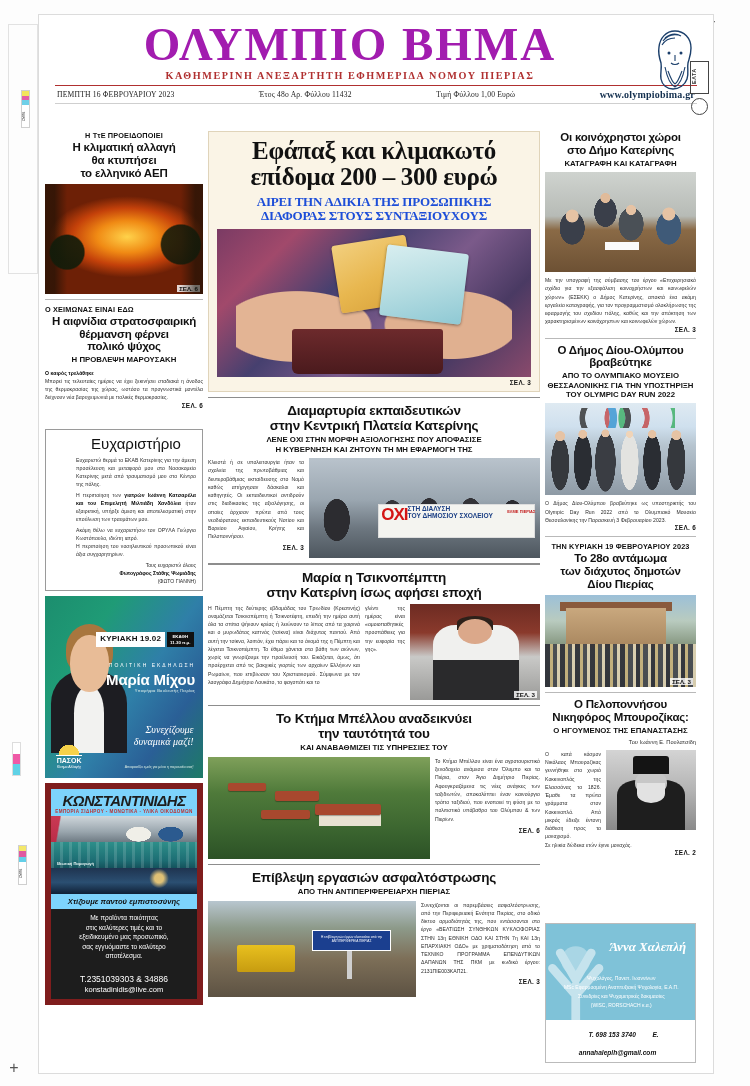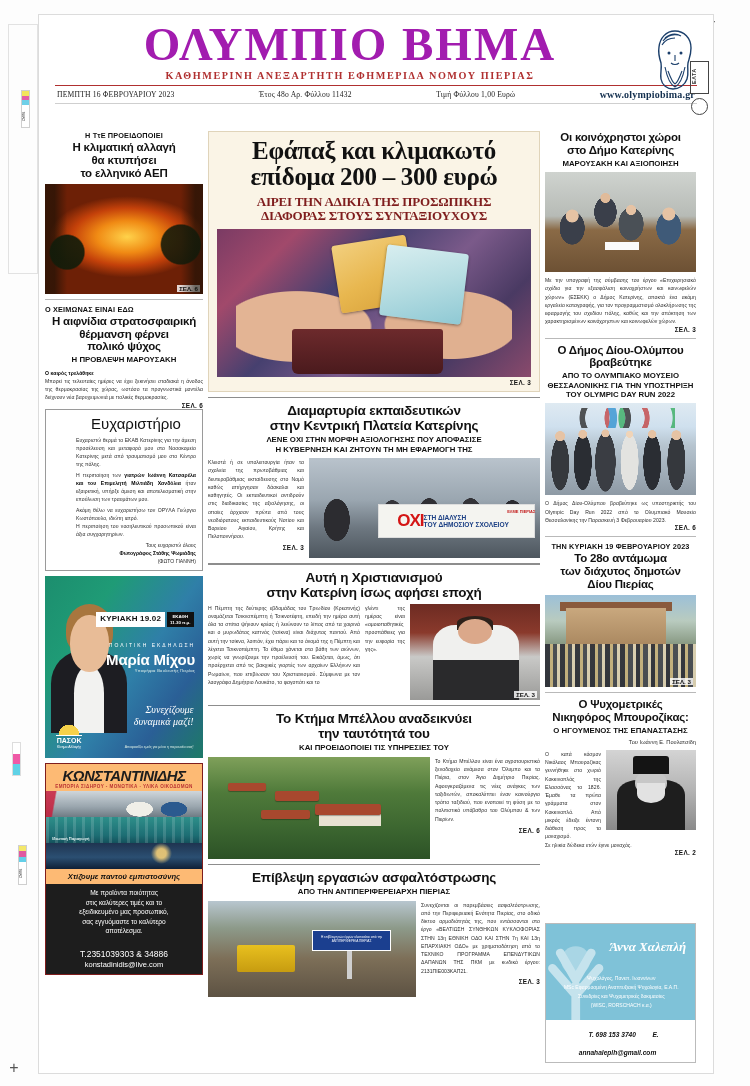--- a/index.html
+++ b/index.html
@@ -190,21 +190,21 @@
     border-radius: 3px 3px 6px 6px;
   }
 
   
   .ph-protest {
     background: linear-gradient(180deg,#b9c3cc 0%, #9aa6b0 42%, #6d7780 70%, #4d565e 100%);
   }
   .ph-protest .banner {
     position: absolute; left: 30%; top: 46%; width: 68%; height: 34%;
     background: #f4f4f0; border: 1px solid #ddd;
-    display: flex; align-items: center; gap: 0; padding: 0 18px;
+    display: flex; align-items: flex-start; gap: 0; padding: 0 2px;
   }
   .ph-protest .oxi {
     font-size: 17px; font-weight: bold; color: #d41515;
     font-family: "Liberation Sans", sans-serif; letter-spacing: -1px;
   }
   .ph-protest .btext {
     font-size: 6.6px; font-weight: bold; color: #1b3f84; line-height: 1.1;
   }
   .ph-protest .stamp {
     position: absolute; right: 2%; top: 52%;
@@ -380,21 +380,21 @@
     border: 1.5px solid #e0d4ba; background: #faf4e6;
     padding: 6px 8px 5px 8px;
   }
   .lead-hl {
     font-family: "Liberation Serif", serif;
     font-weight: bold; font-size: 25px; color: #111;
     text-align: center; line-height: 1.05; letter-spacing: -.3px;
   }
   .lead-sub {
     font-family: "Liberation Serif", serif;
-    font-weight: bold; font-size: 13px; color: #7f1d1d;
+    font-weight: bold; font-size: 13px; color: #1d4ed8;
     text-align: center; line-height: 1.12; margin-top: 4px; letter-spacing: -.2px;
   }
 
   
   .thanks-box { border: 1px solid #9a9a9a; padding: 5px 6px; }
   .thanks-title {
     font-size: 15px; color: #111; text-align: center; margin-bottom: 4px;
   }
   .thanks-sign { text-align: right; font-size: 5.1px; line-height: 1.6; color: #2a2a2a; }
   .thanks-sign b { color: #000; }
@@ -463,21 +463,21 @@
     color: #fff; text-align: center; font-size: 7px; font-weight: bold;
   }
   .ad-pasok .logo .sun {
     width: 26px; height: 13px; margin: 0 auto 1px auto;
     background: radial-gradient(circle at 50% 100%, #f5d14a 0 58%, transparent 59%);
     border-bottom: 1.5px solid #fff;
   }
   .ad-pasok .logo .lbl2 { font-size: 3.4px; font-weight: normal; margin-top: 1px; }
 
   
-  .ad-kon { border: 1px solid #7f1d1d; background: #fdba74; }
+  .ad-kon { border: 6px solid #7f1d1d; background: #7dd3fc; }
   .ad-kon .title {
     font-size: 15px; font-weight: bold; font-style: italic;
     color: #1d1d1d; text-align: center; letter-spacing: -.5px;
     padding-top: 3px;
   }
   .ad-kon .sub {
     font-size: 4.6px; font-weight: bold; color: #b33; text-align: center;
     letter-spacing: .4px; padding-bottom: 2px;
   }
   .ad-kon .strip { position: relative; height: 26px; overflow: hidden; }
@@ -625,21 +625,21 @@
           <div class="hl sm">θέρμανση φέρνει</div>
           <div class="hl sm">πολικό ψύχος</div>
           <div class="subhl">Η ΠΡΟΒΛΕΨΗ ΜΑΡΟΥΣΑΚΗ</div>
           <div class="body-txt" style="margin-top:4px;">
             <b>Ο καιρός τρελάθηκε</b>
             <div>Μπορεί τις τελευταίες ημέρες να έχει ξεκινήσει σταδιακά η άνοδος της θερμοκρασίας της χώρας, ωστόσο τα προγνωστικά μοντέλα δείχνουν νέα βαρυχειμωνιά με πολικές θερμοκρασίες.</div>
           </div>
           <div class="sel">ΣΕΛ. 6</div>
         </div>
 
-        <div class="thanks-box" style="margin-top:0;padding-left:30px;">
+        <div class="thanks-box" style="margin-top:20px;padding-left:30px;">
           <div class="thanks-title">Ευχαριστήριο</div>
           <div class="body-txt">Ευχαριστώ θερμά το ΕΚΑΒ Κατερίνης για την άμεση προσέλευση και μεταφορά μου στο Νοσοκομείο Κατερίνης μετά από τραυματισμό μου στο Κέντρο της πόλης.</div>
           <div class="body-txt" style="margin-top:2px;">
             <span>Η περιποίηση των </span><b>γιατρών Ιωάννη Κατσαρέλα και του Επιμελητή Μιλτιάδη Χανδόλια</b><span> ήταν εξαιρετική, υπήρξε άμεση και αποτελεσματική στην επούλωση των τραυμάτων μου.</span>
           </div>
           <div class="body-txt" style="margin-top:2px;">Ακόμη θέλω να ευχαριστήσω τον ΟΡΥΛΑ Γεώργιο Κωστόπουλο, ιδιώτη ιατρό.</div>
           <div class="body-txt">Η περιποίηση του νοσηλευτικού προσωπικού είναι άξια συγχαρητηρίων.</div>
           <div class="thanks-sign" style="margin-top:2px;">Τους ευχαριστώ όλους</div>
           <div class="thanks-sign"><b>Φωτογράφος  Στάθης Ψωμιάδης</b></div>
           <div class="thanks-sign">(ΦΩΤΟ ΓΙΑΝΝΗ)</div>
@@ -733,21 +733,21 @@
                 </span>
               </div>
               <div class="stamp">ΕΛΜΕ ΠΙΕΡΙΑΣ</div>
             </div>
           </div>
         </div>
 
         <div class="hr thick"></div>
 
         <div>
-          <div class="hl">Αυτή η Χριστιανισμού</div>
+          <div class="hl">Μαρία η Τσικνοπέμπτη</div>
           <div class="hl">στην Κατερίνη ίσως αφήσει εποχή</div>
           <div class="two-col" style="margin-top:4px;">
             <div style="width:152px;">
               <div class="body-txt">Η Πέμπτη της δεύτερης εβδομάδας του Τριωδίου (Κρεατινής) ονομάζεται Τσικνοπέμπτη ή Τσικνοτέφτη, επειδή την ημέρα αυτή όλα τα σπίτια ψήνουν κρέας ή λειώνουν το λίπος από τα χοιρινά και ο μυρωδάτος καπνός (τσίκνα) είναι διάχυτος παντού. Από αυτή την τσίκνα, λοιπόν, έχει πάρει και το όνομά της η Πέμπτη και λέγεται Τσικνοπέμπτη. Το έθιμο χάνεται στα βάθη των αιώνων, χωρίς να γνωρίζουμε την προέλευσή του. Εικάζεται, όμως, ότι προέρχεται από τις βακχικές γιορτές των αρχαίων Ελλήνων και Ρωμαίων, που επιβίωσαν του Χριστιανισμού. Σύμφωνα με τον λαογράφο Δημήτριο Λουκάτο, το φαγοπότι και το</div>
             </div>
             <div style="width:40px;">
               <div class="body-txt">γλέντι της ημέρας είναι «ομοιοπαθητικές προσπάθειες για την ευφορία της γης».</div>
             </div>
             <div class="photo ph-chef" style="flex:1; height:96px;">
               <div class="man"></div>
@@ -756,21 +756,21 @@
               <div class="cap">ΣΕΛ. 3</div>
             </div>
           </div>
         </div>
 
         <div class="hr thick"></div>
 
         <div>
           <div class="hl">Το Κτήμα Μπέλλου αναδεικνύει</div>
           <div class="hl">την ταυτότητά του</div>
-          <div class="subhl">ΚΑΙ ΠΡΟΕΙΔΟΠΟΙΕΙ ΤΙΣ ΥΠΗΡΕΣΙΕΣ ΤΟΥ</div>
+          <div class="subhl">ΚΑΙ ΑΝΑΒΑΘΜΙΖΕΙ ΤΙΣ ΥΠΗΡΕΣΙΕΣ ΤΟΥ</div>
           <div class="two-col" style="margin-top:4px;">
             <div class="photo ph-estate" style="width:222px; height:102px;">
               <div class="roof1"></div>
               <div class="roof2"></div>
               <div class="wall"></div>
               <div class="roof3"></div>
               <div class="roof4"></div>
             </div>
             <div style="flex:1;">
               <div class="body-txt">Το Κτήμα Μπέλλου είναι ένα αγροτουριστικό ξενοδοχείο ανάμεσα στον Όλυμπο και τα Πιέρια, στον Άγιο Δημήτριο Πιερίας. Αφουγκραζόμενα τις νέες ανάγκες των ταξιδιωτών, αποκαλύπτει έναν καινούργιο τρόπο ταξιδιού, που ενοποιεί τη φύση με το πολιτιστικό υπόβαθρο του Ολύμπου &amp; των Πιερίων.</div>
@@ -796,21 +796,21 @@
             </div>
           </div>
         </div>
       </div>
 
       <div class="col-right">
 
         <div>
           <div class="hl sm">Οι κοινόχρηστοι χώροι</div>
           <div class="hl sm">στο Δήμο Κατερίνης</div>
-          <div class="subhl">ΜΑΡΟΥΣΑΚΗ ΚΑΙ ΑΞΙΟΠΟΙΗΣΗ</div>
+          <div class="subhl">ΚΑΤΑΓΡΑΦΗ ΚΑΙ ΚΑΤΑΓΡΑΦΗ</div>
           <div class="photo ph-meeting" style="height:100px; margin-top:4px;">
             <div class="people"></div>
             <div class="heads"></div>
             <div class="paper"></div>
           </div>
           <div class="body-txt" style="margin-top:4px;">Με την υπογραφή της σύμβασης του έργου «Επιχειρησιακό σχέδιο για την εξασφάλιση κοινοχρήστων και κοινωφελών χώρων» (ΕΣΕΚΚ) ο Δήμος Κατερίνης, αποκτά ένα ακόμη εργαλείο καταγραφής, για τον προγραμματισμό ολοκλήρωσης της εφαρμογής του σχεδίου πόλης, καθώς και την απόκτηση των χαρακτηρισμένων κοινόχρηστων και κοινωφελών χώρων.</div>
           <div class="sel">ΣΕΛ. 3</div>
         </div>
 
         <div class="hr"></div>
@@ -841,21 +841,21 @@
             <div class="roofc"></div>
             <div class="bldg"></div>
             <div class="crowd"></div>
             <div class="cap">ΣΕΛ. 3</div>
           </div>
         </div>
 
         <div class="hr"></div>
 
         <div>
-          <div class="hl sm">Ο Ψυχομετρικές</div>
+          <div class="hl sm">Ο Πελοποννήσου</div>
           <div class="hl sm">Νικηφόρος Μπουροζίκας:</div>
           <div class="subhl">Ο ΗΓΟΥΜΕΝΟΣ ΤΗΣ ΕΠΑΝΑΣΤΑΣΗΣ</div>
           <div class="body-txt" style="text-align:right; font-size:5.6px; margin-top:3px;">Του Ιωάννη Ε. Πουλατσίδη</div>
           <div class="two-col" style="margin-top:3px;">
             <div style="width:56px;">
               <div class="body-txt">Ο κατά κόσμον Νικόλαος Μπουροζίκας γεννήθηκε στο χωριό Κοκκινοπλός της Ελασσόνας το 1826. Έμαθε τα πρώτα γράμματα στον Κοκκινοπλό. Από μικρός έδειξε έντονη διάθεση προς το μοναχισμό.</div>
             </div>
             <div class="photo ph-monk" style="flex:1; height:80px;">
               <div class="robe"></div>
               <div class="face"></div>

